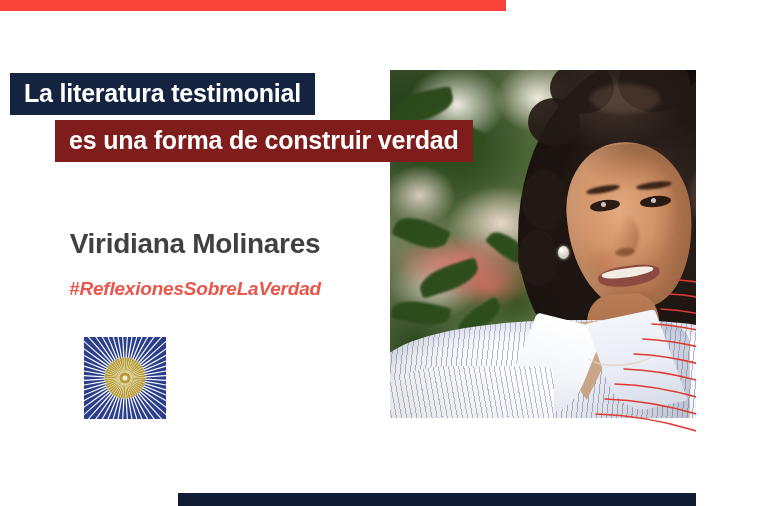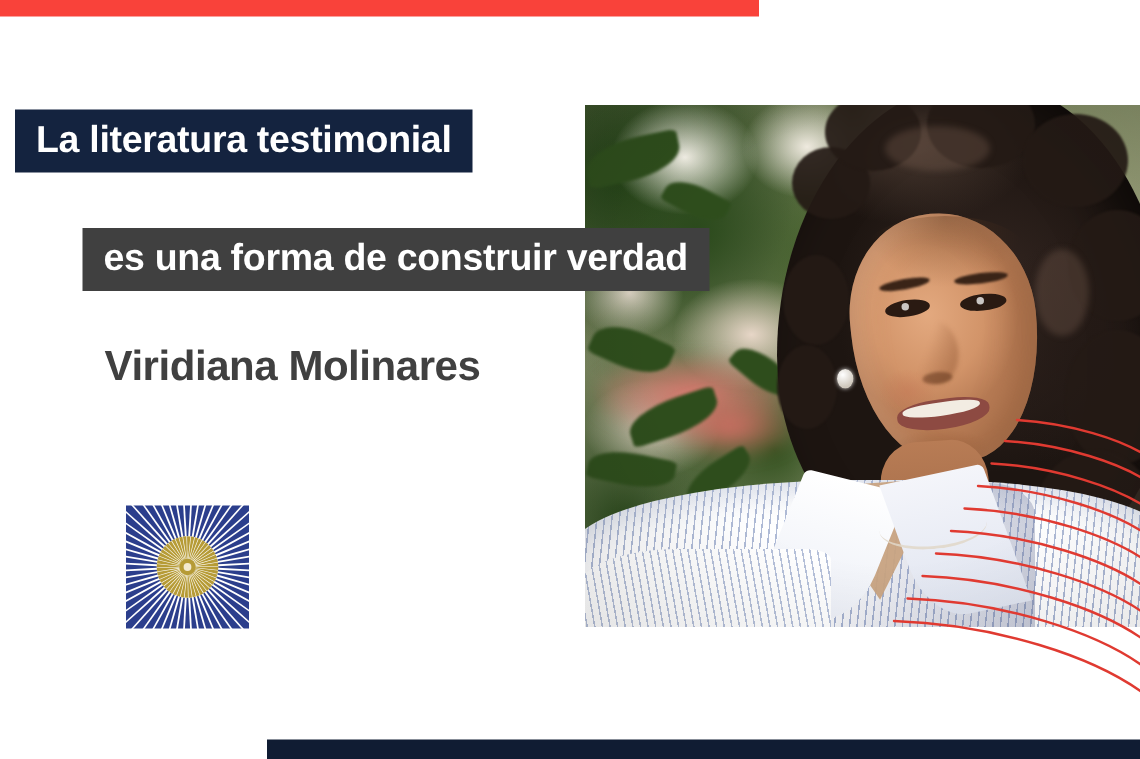--- a/index.html
+++ b/index.html
@@ -6,21 +6,21 @@
     margin: 0;
     padding: 0;
     background: #ffffff;
   }
   body {
     font-family: "Liberation Sans", sans-serif;
   }
 
   .card {
     position: relative;
-    width: 760px;
+    width: 696px;
     height: 506px;
     background: #ffffff;
     overflow: hidden;
   }
 
   
   .top-bar {
     position: absolute;
     left: 0;
     top: 0;
@@ -369,29 +369,28 @@
     font-weight: bold;
     letter-spacing: -0.2px;
     padding: 7px 14px 9px 14px;
     line-height: 1.05;
     white-space: nowrap;
   }
   .headline-2 {
     position: absolute;
     left: 55px;
     top: 120px;
-    background: #404040;
+    background: #7f1d1d;
     color: #ffffff;
     font-size: 25px;
     font-weight: bold;
     letter-spacing: -0.2px;
     padding: 7px 14px 9px 14px;
     line-height: 1.05;
     white-space: nowrap;
-    margin-top: 32px;
   }
 
   
   .speaker-name {
     position: absolute;
     left: 0;
     top: 228px;
     width: 390px;
     text-align: center;
     color: #404040;
@@ -534,20 +533,21 @@
         <path d="M45 129 C 104 131, 176 150, 212 182"></path>
         <path d="M36 144 C 98 146, 174 166, 212 200"></path>
       </g>
     </svg>
   </div>
 
   <div class="headline-1">La literatura testimonial</div>
   <div class="headline-2">es una forma de construir verdad</div>
 
   <div class="speaker-name">Viridiana Molinares</div>
+  <div class="speaker-hashtag">#ReflexionesSobreLaVerdad</div>
 
   <div class="logo">
     <div class="logo-burst">
       <svg width="82" height="82" viewBox="0 0 82 82">
         <defs>
           <clipPath id="burstClip">
               <rect x="0" y="0" width="82" height="82"></rect>
             </clipPath>
         </defs>
         <g clip-path="url(#burstClip)" id="burstRays">

